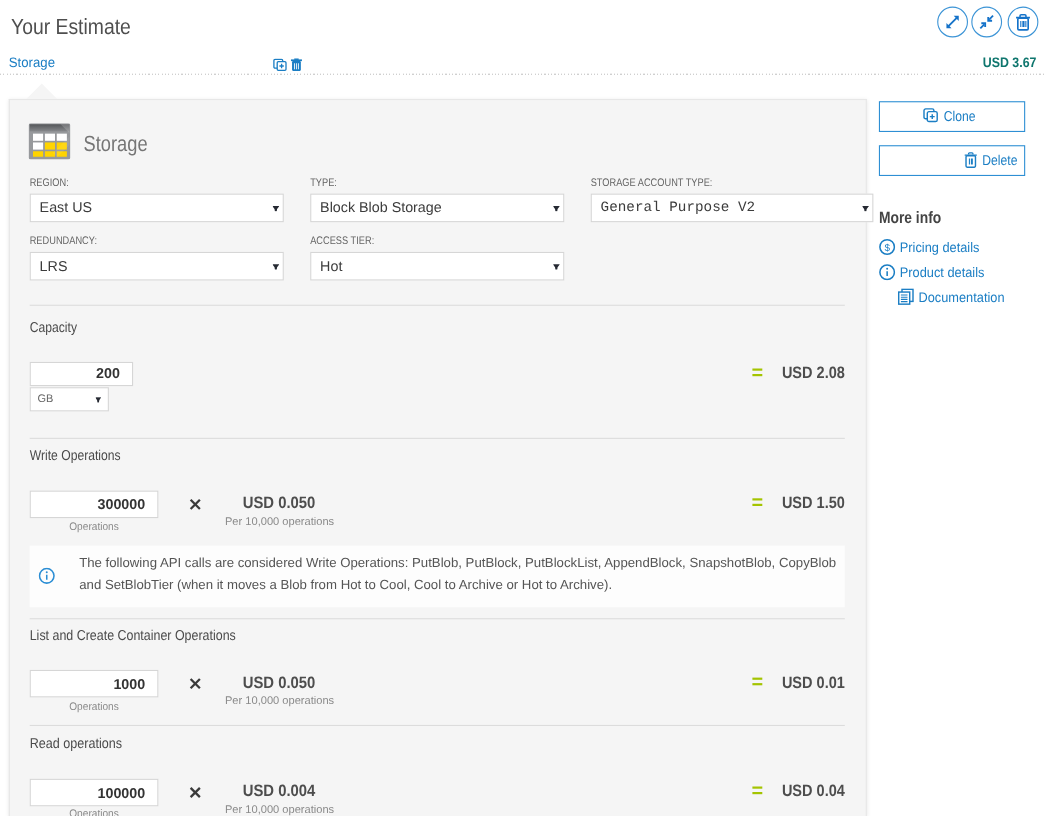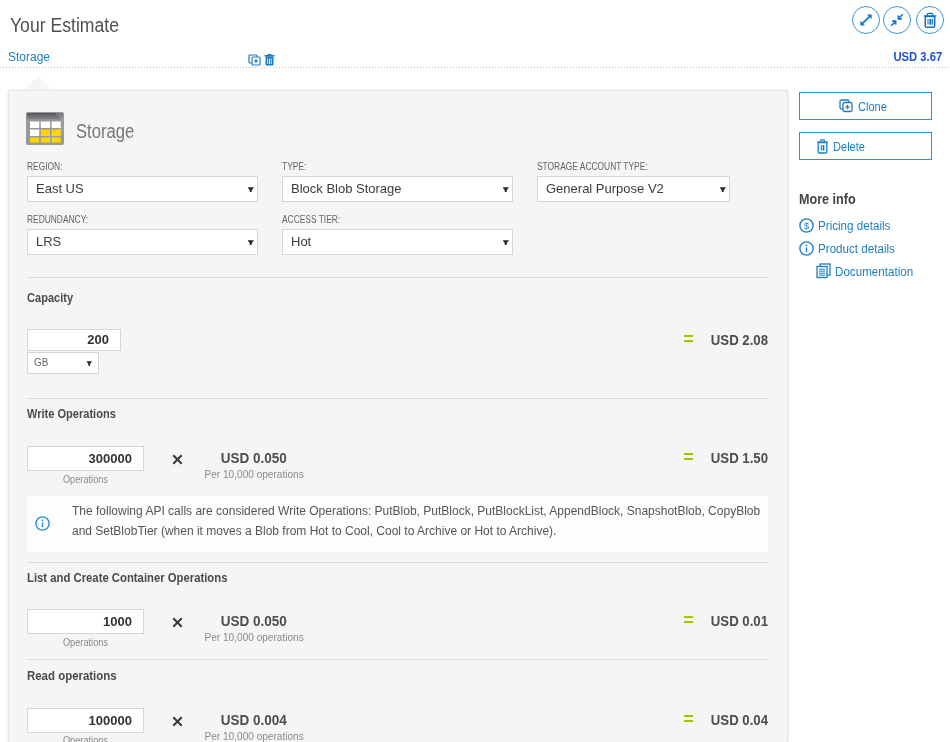--- a/index.html
+++ b/index.html
@@ -5,21 +5,21 @@
 * { margin:0; padding:0; box-sizing:border-box; }
 html,body { width:950px; height:742px; background:#fff; font-family:"Liberation Sans", sans-serif; overflow:hidden; }
 #page { position:relative; width:950px; height:742px; }
 .abs { position:absolute; }
 .blue { color:#1b7ec4; }
 .t { display:inline-block; transform:scaleX(0.86); transform-origin:0 50%; white-space:nowrap; }
 .tc { display:inline-block; transform:scaleX(0.9); transform-origin:50% 50%; white-space:nowrap; }
 .sel { background:#fff; border:1px solid #d6d6d6; font-size:13px; color:#3c3c3c; }
 .selarrow { position:absolute; right:3px; top:50%; margin-top:-1.8px; width:6.5px; height:5.2px; background:#262a33; clip-path:polygon(0 0,100% 0,68% 55%,62% 100%,38% 100%,32% 55%); }
 .lbl { font-size:10px; color:#646464; }
-.hd { font-size:13px; font-weight:bold; color:#4a4a4a; }
+.hd { font-size:13px; font-weight:normal; color:#4a4a4a; }
 .divider { border-top:1px solid #dcdcdc; height:0; }
 .numin { background:#fff; border:1px solid #d6d6d6; text-align:right; font-size:13px; font-weight:bold; color:#333; }
 .ops { font-size:10px; color:#8a8a8a; text-align:center; }
 .usdbig { font-size:15px; font-weight:bold; color:#4d4d4d; text-align:right; }
 .usdbig .t2 { display:inline-block; transform:scaleX(0.88); transform-origin:100% 50%; white-space:nowrap; }
 .per { font-size:10px; color:#8a8a8a; text-align:center; }
 .eq { width:9px; }
 .eq div { height:2.2px; background:#a4c400; margin-bottom:2.6px; }
 .circbtn { width:28px; height:28px; border:1.4px solid #3c94d6; border-radius:50%; }
 .dot { height:1px; background-image:repeating-linear-gradient(90deg,#c4c4c4 0,#c4c4c4 1px,transparent 1px,transparent 3px); }
@@ -68,21 +68,21 @@
   <div class="abs" style="left:264px; top:52px;">
     <svg width="11" height="12" viewBox="0 0 11 12">
       <rect x="1.5" y="2.5" width="8" height="9" rx="1" fill="#1b7ec4"></rect>
       <rect x="0.5" y="1" width="10" height="1.6" fill="#1b7ec4"></rect>
       <rect x="3.5" y="0" width="4" height="1.5" fill="#1b7ec4"></rect>
       <line x1="3.7" y1="4.5" x2="3.7" y2="10" stroke="#fff" stroke-width="0.8"></line>
       <line x1="5.5" y1="4.5" x2="5.5" y2="10" stroke="#fff" stroke-width="0.8"></line>
       <line x1="7.3" y1="4.5" x2="7.3" y2="10" stroke="#fff" stroke-width="0.8"></line>
     </svg>
   </div>
-  <div class="abs" style="left:842px; top:50px; width:100px; font-size:12.5px; font-weight:bold; color:#1d4ed8; text-align:right;"><span class="t2" style="display:inline-block; transform:scaleX(0.9); transform-origin:100% 50%;">USD 3.67</span></div>
+  <div class="abs" style="left:842px; top:50px; width:100px; font-size:12.5px; font-weight:bold; color:#0f766e; text-align:right;"><span class="t2" style="display:inline-block; transform:scaleX(0.9); transform-origin:100% 50%;">USD 3.67</span></div>
   <div class="abs dot" style="left:0; top:67px; width:950px;"></div>
 
   <div class="abs" style="left:8px; top:90px; width:780px; height:652px; background:#f5f5f5; border:1px solid #e7e7e7; border-bottom:none; box-shadow:0 1px 4px rgba(0,0,0,0.10);"></div>
   <div class="abs" style="left:24px; top:76px; width:0; height:0; border-left:14px solid transparent; border-right:14px solid transparent; border-bottom:14px solid #f5f5f5;"></div>
 
   <div class="abs" style="left:26px; top:112px;">
     <svg width="38" height="33" viewBox="0 0 38 33">
       <defs>
         <linearGradient id="hdr" x1="0" y1="0" x2="0" y2="1">
           <stop offset="0" stop-color="#545659"></stop>
@@ -104,21 +104,21 @@
       <polygon points="37,12 22,27 26,31 37,20" fill="#ffffff" opacity="0.07"></polygon>
     </svg>
   </div>
   <div class="abs" style="left:76px; top:120px; font-size:20px; color:#757575;"><span class="t" style="transform:scaleX(0.83);">Storage</span></div>
 
   <div class="abs lbl" style="left:27px; top:161px;"><span class="t" style="transform:scaleX(0.84);">REGION:</span></div>
   <div class="abs lbl" style="left:282px; top:161px;"><span class="t" style="transform:scaleX(0.84);">TYPE:</span></div>
   <div class="abs lbl" style="left:537px; top:161px;"><span class="t" style="transform:scaleX(0.84);">STORAGE ACCOUNT TYPE:</span></div>
   <div class="abs sel" style="left:27px; top:176px; width:231px; height:26px; line-height:24px; padding-left:8px;">East US<span class="selarrow"></span></div>
   <div class="abs sel" style="left:282px; top:176px; width:231px; height:26px; line-height:24px; padding-left:8px;">Block Blob Storage<span class="selarrow"></span></div>
-  <div class="abs sel" style="left:537px; top:176px; width:193px; height:26px; line-height:24px; padding-left:8px;">General Purpose V2<span class="selarrow"></span></div>
+  <div class="abs sel" style="left:537px; top:176px; width:257px; height:26px; line-height:24px; padding-left:8px;font-family:Liberation Mono, monospace;">General Purpose V2<span class="selarrow"></span></div>
 
   <div class="abs lbl" style="left:27px; top:214px;"><span class="t" style="transform:scaleX(0.84);">REDUNDANCY:</span></div>
   <div class="abs lbl" style="left:282px; top:214px;"><span class="t" style="transform:scaleX(0.84);">ACCESS TIER:</span></div>
   <div class="abs sel" style="left:27px; top:229px; width:231px; height:26px; line-height:24px; padding-left:8px;">LRS<span class="selarrow"></span></div>
   <div class="abs sel" style="left:282px; top:229px; width:231px; height:26px; line-height:24px; padding-left:8px;">Hot<span class="selarrow"></span></div>
 
   <div class="abs divider" style="left:27px; top:277px; width:741px;"></div>
   <div class="abs hd" style="left:27px; top:290px;"><span class="t" style="transform:scaleX(0.85);">Capacity</span></div>
   <div class="abs numin" style="left:27px; top:329px; width:94px; height:22px; line-height:20px; padding-right:11px;">200</div>
   <div class="abs sel" style="left:27px; top:352px; width:72px; height:22px; line-height:20px; padding-left:6px; font-size:10px; color:#666;">GB<span class="selarrow" style="right:6px; width:5.5px; height:5px;"></span></div>
@@ -190,21 +190,21 @@
 
   <div class="abs" style="left:799px; top:92px; width:133px; height:28px; border:1px solid #2e8fd4; background:#fff; text-align:center; line-height:26px;">
     <svg width="14" height="14" viewBox="0 0 14 14" style="vertical-align:-2px;">
       <rect x="1" y="1" width="9" height="9" rx="1.5" fill="none" stroke="#1b7ec4" stroke-width="1.3"></rect>
       <rect x="4" y="3.5" width="9" height="9" rx="1.5" fill="#fff" stroke="#1b7ec4" stroke-width="1.3"></rect>
       <line x1="8.5" y1="5.8" x2="8.5" y2="10.2" stroke="#1b7ec4" stroke-width="1.3"></line>
       <line x1="6.3" y1="8" x2="10.7" y2="8" stroke="#1b7ec4" stroke-width="1.3"></line>
     </svg>
     <span class="blue" style="font-size:13px;"> <span class="t" style="transform:scaleX(0.85);">Clone</span></span>
   </div>
-  <div class="abs" style="left:799px; top:132px; width:133px; height:28px; border:1px solid #2e8fd4; background:#fff; text-align:left; line-height:26px;padding-left:16px;">
+  <div class="abs" style="left:799px; top:132px; width:133px; height:28px; border:1px solid #2e8fd4; background:#fff; text-align:right; line-height:26px;padding-left:16px;">
     <svg width="13" height="15" viewBox="0 0 13 15" style="vertical-align:-3px;">
       <rect x="2.2" y="3.6" width="8.6" height="10.4" rx="1" fill="none" stroke="#1b7ec4" stroke-width="1.3"></rect>
       <line x1="1" y1="3" x2="12" y2="3" stroke="#1b7ec4" stroke-width="1.3"></line>
       <path d="M4.5 2.4 v-0.7 a0.8 0.8 0 0 1 0.8 -0.8 h2.4 a0.8 0.8 0 0 1 0.8 0.8 v0.7" fill="none" stroke="#1b7ec4" stroke-width="1.2"></path>
       <line x1="5.3" y1="6" x2="5.3" y2="11.6" stroke="#1b7ec4" stroke-width="1"></line>
       <line x1="7.5" y1="6" x2="7.5" y2="11.6" stroke="#1b7ec4" stroke-width="1.8"></line>
     </svg>
     <span class="blue" style="font-size:13px;"> <span class="t" style="transform:scaleX(0.85);">Delete</span></span>
   </div>
   <div class="abs" style="left:799px; top:190px; font-size:15px; font-weight:bold; color:#444;"><span class="t" style="transform:scaleX(0.84);">More info</span></div>

